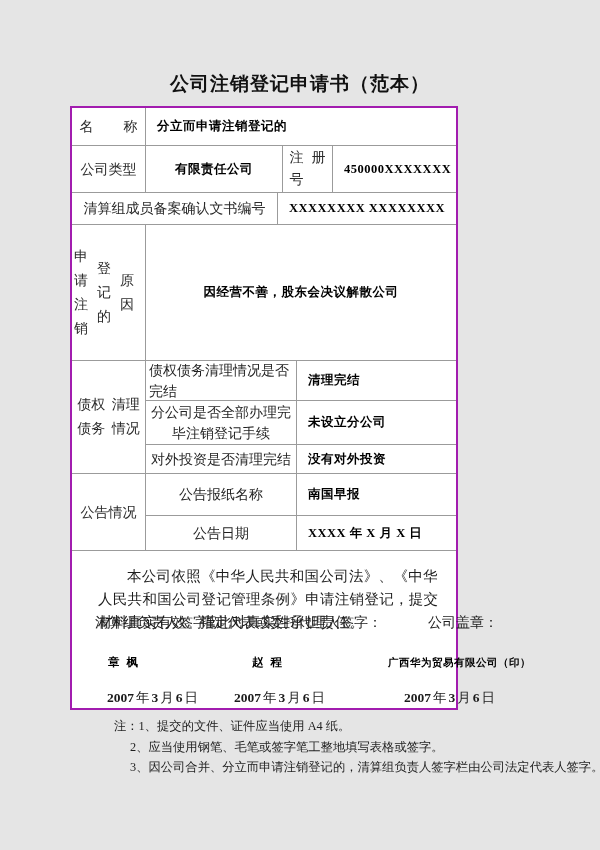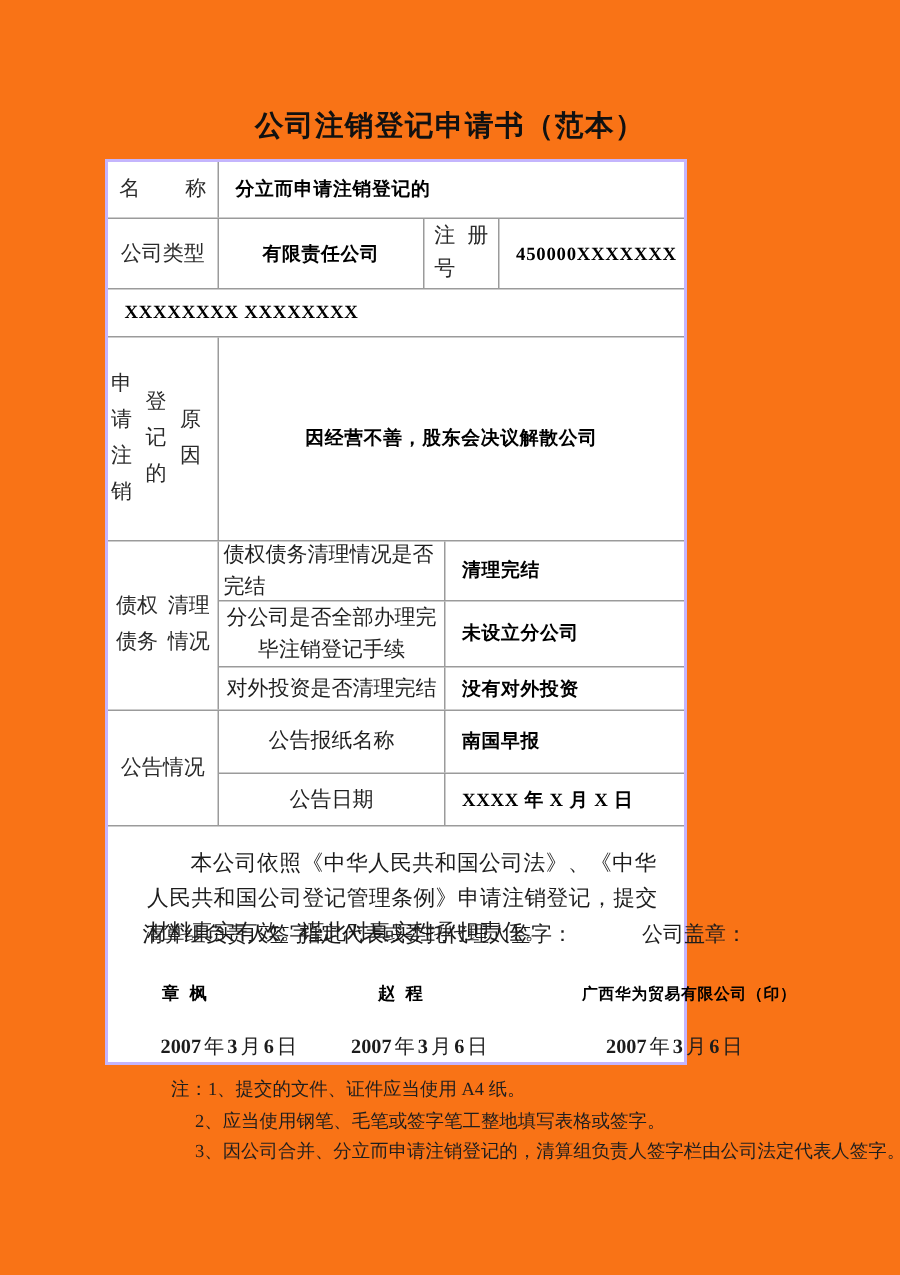--- a/index.html
+++ b/index.html
@@ -4,32 +4,32 @@
 <style>
   * { box-sizing: border-box; margin: 0; padding: 0; }
   html, body { width: 600px; height: 850px; }
   body {
     background: #ffffff;
     font-family: "Liberation Serif", "DejaVu Serif", serif;
     color: #1f1f1f;
     position: relative;
     overflow: hidden;
   }
-  .page { position: absolute; inset: 0; background: #f97316; }
+  .page { position: absolute; inset: 0; background: #e5e5e5; }
 
   .doc-title {
     position: absolute; top: 71px; left: 0; width: 100%;
     text-align: center; font-size: 19px; font-weight: 700;
     letter-spacing: 1px; color: #111;
   }
 
   .form {
     position: absolute; left: 70px; top: 106px;
     width: 388px; height: 604px;
-    border: 2px solid #c4b5fd;
+    border: 2px solid #a21caf;
     display: flex; flex-direction: column;
     background: #fff;
   }
   .row { display: flex; flex: none; }
   .bt { border-top: 1px solid #9b9b9b; }
   .c  { border-left: 1px solid #9b9b9b; }
   .c:first-child { border-left: none; }
 
   .lab {
     display: flex; align-items: center; justify-content: center;
@@ -101,20 +101,21 @@
     <div class="row bt" style="height:47px">
       <div class="c lab w-label">公司类型</div>
       <div class="c val center w-type">有限责任公司</div>
       <div class="c lab w-reg">
         <span class="jl36 just">注册号</span>
       </div>
       <div class="c val grow">450000XXXXXXX</div>
     </div>
 
     <div class="row bt" style="height:32px">
+      <div class="c lab w-doclab">清算组成员备案确认文书编号</div>
       <div class="c val grow">XXXXXXXX XXXXXXXX</div>
     </div>
 
     <div class="row bt" style="height:136px">
       <div class="c lab w-label stack">
         <span class="jl58 just">申请注销</span>
         <span class="jl58 just">登记的</span>
         <span class="jl58 just">原因</span>
       </div>
       <div class="c val grow center">因经营不善，股东会决议解散公司</div>

